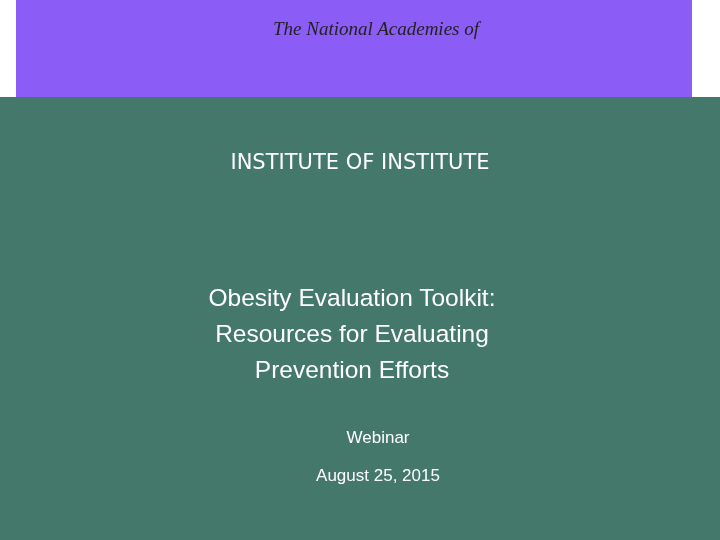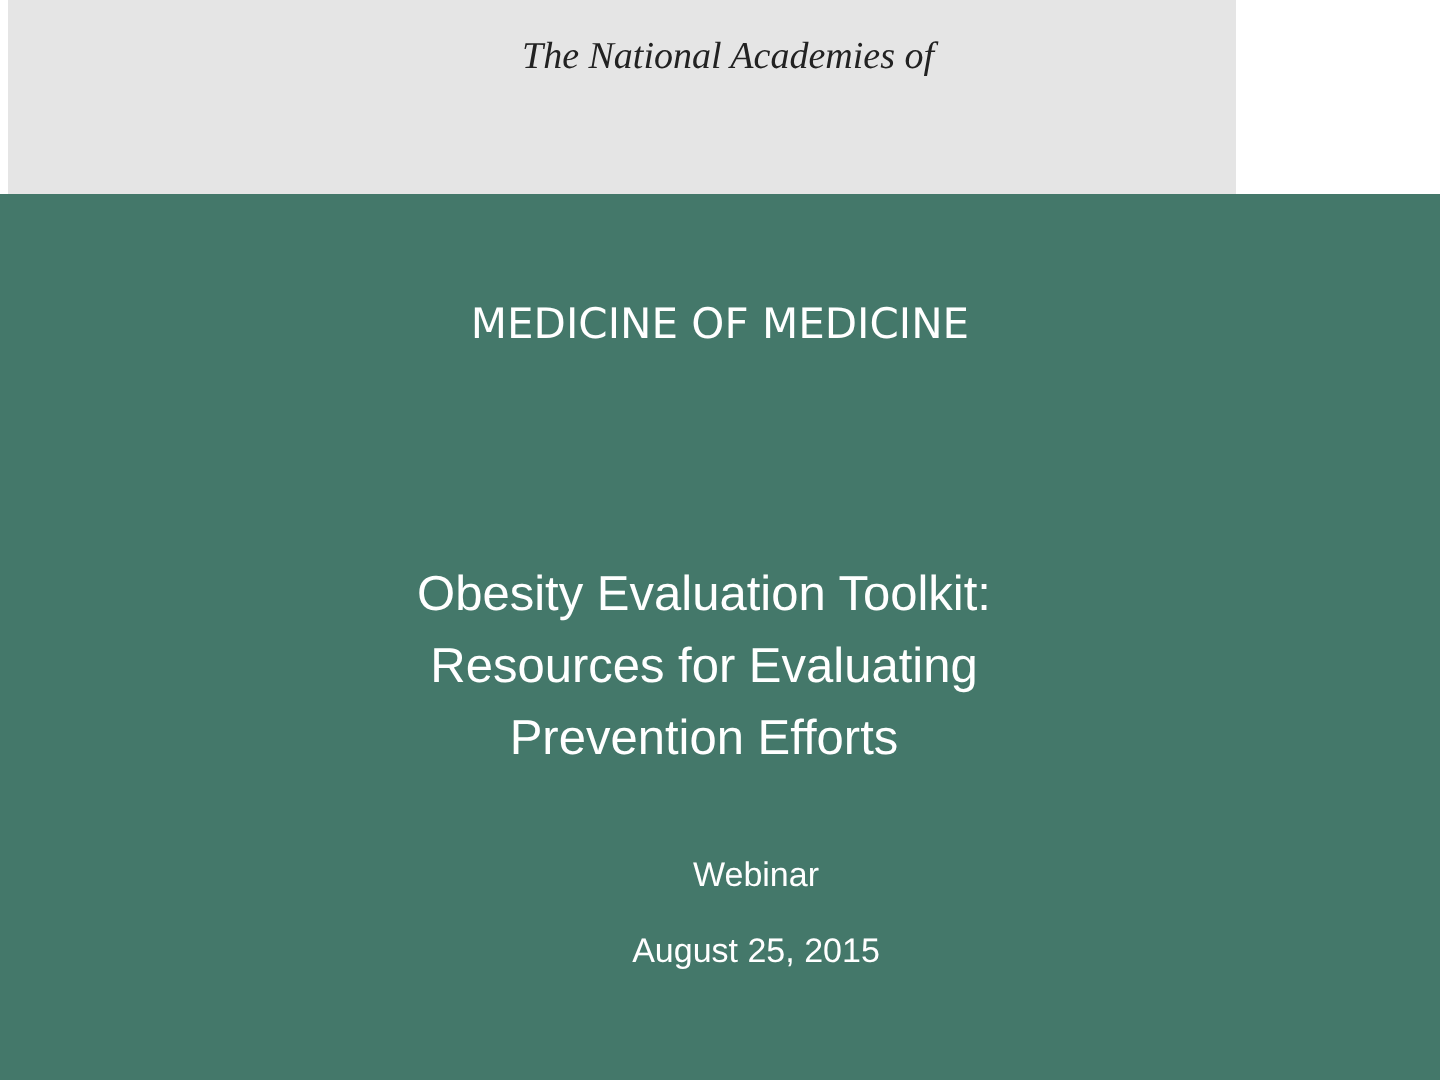--- a/index.html
+++ b/index.html
@@ -1,17 +1,17 @@
 <!DOCTYPE html>
 <html><head>
 <meta charset="utf-8">
 <style>
   html, body { margin: 0; padding: 0; }
   body { width: 720px; height: 540px; overflow: hidden; background: #ffffff; position: relative; }
-  .header { position: absolute; left: 4px; top: 0; width: 614px; height: 97px; background: #e5e5e5; }
+  .header { position: absolute; left: 16px; top: 0; width: 676px; height: 97px; background: #8b5cf6; }
   .logo-line1 { position: absolute; top: 18px; left: 0; width: 720px; text-align: center;
     font-family: "Liberation Serif", serif; font-style: italic; font-size: 19px; color: #222; }
   .logo-line2 { position: absolute; top: 42px; left: 0; width: 720px; text-align: center;
     font-family: "Liberation Serif", serif; font-size: 17.5px; color: #222; letter-spacing: 0.3px; }
   .band { position: absolute; left: 0; top: 97px; width: 720px; height: 443px; background: #44786a; }
   .iom { position: absolute; top: 150px; left: 0; width: 720px; text-align: center;
     font-family: "DejaVu Sans", sans-serif; font-size: 21px; color: #ffffff; }
   .title { position: absolute; top: 280px; left: 0; width: 704px; text-align: center;
     font-family: "Liberation Sans", sans-serif; font-size: 24.5px; line-height: 36px; color: #ffffff; }
   .sub { position: absolute; left: 0; width: 720px; text-align: center;
@@ -21,21 +21,21 @@
 </style>
 </head>
 <body>
 
 <div class="header">
   <div class="logo-line1">The National Academies of</div>
 </div>
 
 <div class="band"></div>
 
-<div class="iom">MEDICINE OF MEDICINE</div>
+<div class="iom">INSTITUTE OF INSTITUTE</div>
 
 <div class="title">
   <div>Obesity Evaluation Toolkit:</div>
   <div>Resources for Evaluating</div>
   <div>Prevention Efforts</div>
 </div>
 
 <div class="sub webinar">Webinar</div>
 <div class="sub date">August 25, 2015</div>
 

